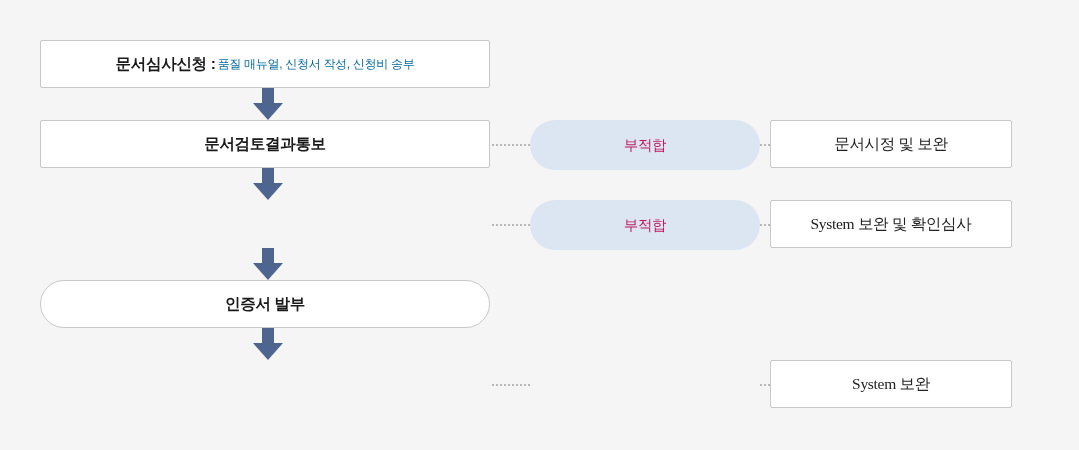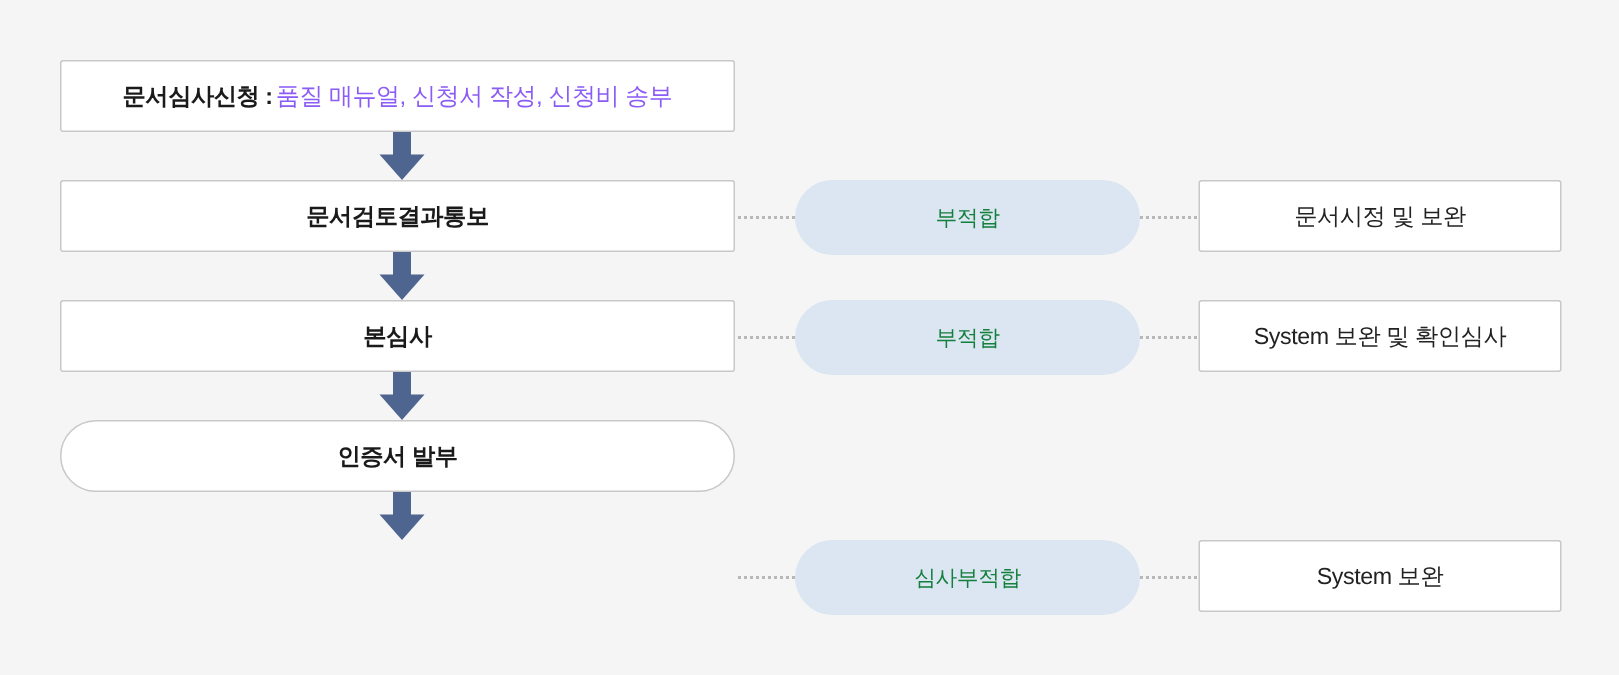--- a/index.html
+++ b/index.html
@@ -38,51 +38,52 @@
     color: #222222;
   }
 
   .main-box {
     left: 40px;
     width: 450px;
     height: 48px;
   }
 
   .side-box {
-    left: 799px;
+    left: 770px;
     width: 242px;
     height: 48px;
+    font-family: Liberation Serif, serif;
   }
 
   
   .row-title-strong {
     font-weight: bold;
     color: #1a1a1a;
     font-size: 15.5px;
   }
   .row-title-normal {
     font-weight: normal;
-    color: #8b5cf6;
-    font-size: 16px;
+    color: #0369a1;
+    font-size: 12px;
     padding-left: 2px;
   }
 
   
   .pill {
     position: absolute;
     left: 530px;
     width: 230px;
     height: 50px;
     background: #dbe6f2;
     border-radius: 25px;
     display: flex;
     align-items: center;
     justify-content: center;
     font-size: 14.5px;
-    color: #15803d;
+    color: #be185d;
     letter-spacing: -0.3px;
     box-sizing: border-box;
   }
 
   
   .dotline {
     position: absolute;
     height: 2px;
     border-top: 2px dotted #b8b8b8;
   }
@@ -146,23 +147,20 @@
   <div class="dotline right-seg" style="top:144px;"></div>
   <div class="flow-box side-box" style="top:120px;">
     <span>문서시정 및 보완</span>
   </div>
 
   <div class="arrow-down" style="top:168px;">
     <div class="stem"></div>
     <div class="head"></div>
   </div>
 
-  <div class="flow-box main-box" style="top:200px;">
-    <span class="row-title-strong">본심사</span>
-  </div>
   <div class="dotline left-seg" style="top:224px;"></div>
   <div class="pill" style="top:200px;">
     <span>부적합</span>
   </div>
   <div class="dotline right-seg" style="top:224px;"></div>
   <div class="flow-box side-box" style="top:200px;justify-content:center;">
     <span>System 보완 및 확인심사</span>
   </div>
 
   <div class="arrow-down" style="top:248px;">
@@ -173,21 +171,18 @@
   <div class="flow-box main-box" style="top:280px;border-radius:24px;">
     <span class="row-title-strong">인증서 발부</span>
   </div>
 
   <div class="arrow-down" style="top:328px;">
     <div class="stem"></div>
     <div class="head"></div>
   </div>
 
   <div class="dotline left-seg" style="top:384px;"></div>
-  <div class="pill" style="top:360px;">
-    <span>심사부적합</span>
-  </div>
   <div class="dotline right-seg" style="top:384px;"></div>
   <div class="flow-box side-box" style="top:360px;">
     <span>System 보완</span>
   </div>
 
 </div>
 
 </body></html>

